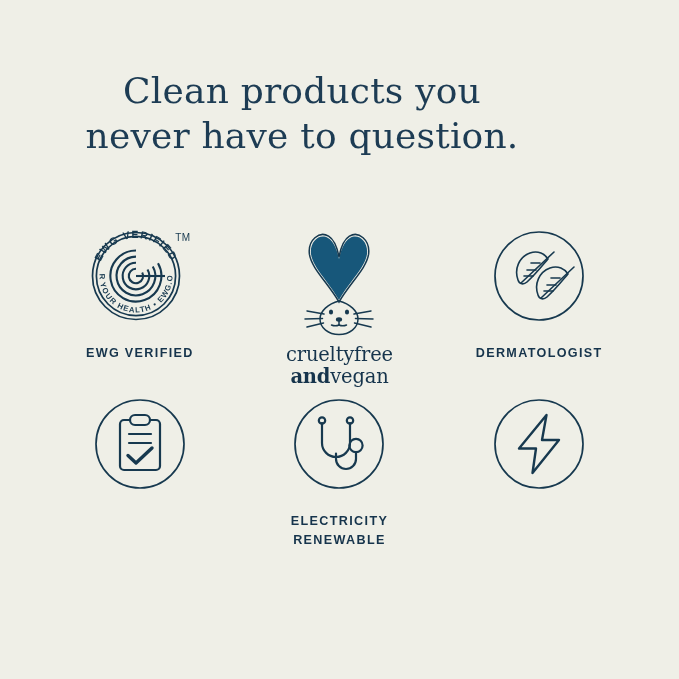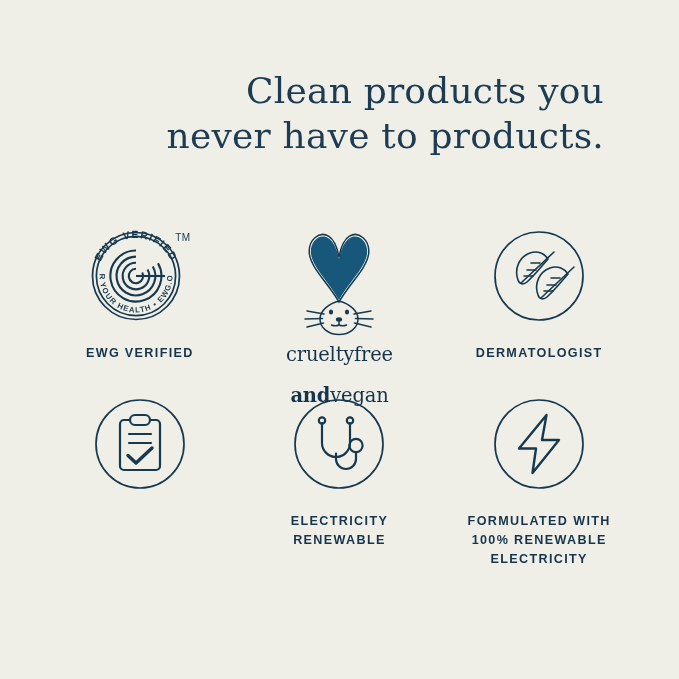--- a/index.html
+++ b/index.html
@@ -20,21 +20,21 @@
     background: #efefe7;
     box-sizing: border-box;
   }
 
   
   .headline {
     position: absolute;
     top: 68px;
     left: 0;
     width: 604px;
-    text-align: right;
+    text-align: center;
     font-family: "DejaVu Serif", "Liberation Serif", serif;
     color: #1d3c54;
     font-size: 36px;
     line-height: 45px;
     font-weight: 400;
     letter-spacing: 0.2px;
   }
   .headline .line {
     display: block;
     white-space: nowrap;
@@ -82,33 +82,33 @@
   .cf-words {
     margin-top: 4px;
     text-align: center;
     font-family: "DejaVu Serif", "Liberation Serif", serif;
     color: #16344c;
     font-size: 19.5px;
     line-height: 22px;
     letter-spacing: -0.2px;
   }
   .cf-words .w1 { display: block; font-weight: 400; }
-  .cf-words .w2 { display: block; margin-top: 19px; }
+  .cf-words .w2 { display: block; }
   .cf-words .w2 b { font-weight: 700; }
 
   svg { display: block; overflow: visible; }
 </style>
 </head>
 <body>
 
 <div class="page">
 
   <div class="headline">
     <span class="line">Clean products you</span>
-    <span class="line">never have to products.</span>
+    <span class="line">never have to question.</span>
   </div>
 
   <div class="grid">
 
     <div class="cell">
       <div class="art">
         <svg width="112" height="104" viewBox="0 0 112 104">
           <defs>
             <path id="arcTop" d="M 14 52 A 38 38 0 0 1 90 52"></path>
             <path id="arcBot" d="M 15.5 52 A 36.5 36.5 0 0 0 88.5 52"></path>
@@ -255,21 +255,16 @@
       </div>
     </div>
 
     <div class="cell">
       <div class="art">
         <svg width="96" height="96" viewBox="0 0 96 96">
           <circle cx="48" cy="48" r="44" fill="none" stroke="#17394f" stroke-width="1.7"></circle>
           <path d="M 55.5 19 L 28 52.5 L 45 52.5 L 41.5 77 L 68 44 L 51 44 Z" fill="none" stroke="#17394f" stroke-width="2.4" stroke-linejoin="round"></path>
         </svg>
       </div>
-      <div class="caption">
-        <span class="cline">FORMULATED WITH</span>
-        <span class="cline">100% RENEWABLE</span>
-        <span class="cline">ELECTRICITY</span>
-      </div>
     </div>
 
   </div>
 </div>
 
 </body></html>

